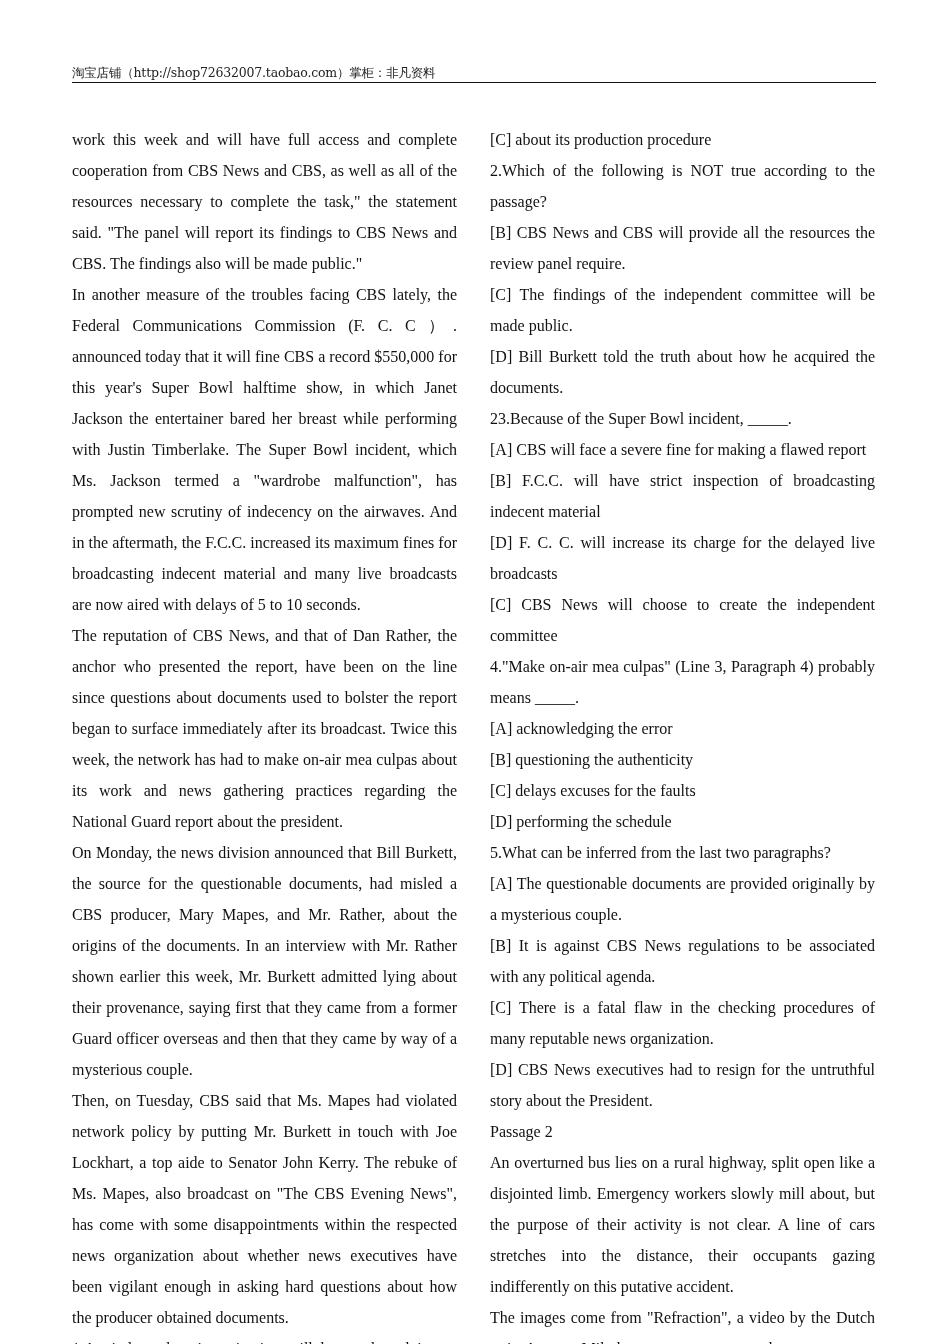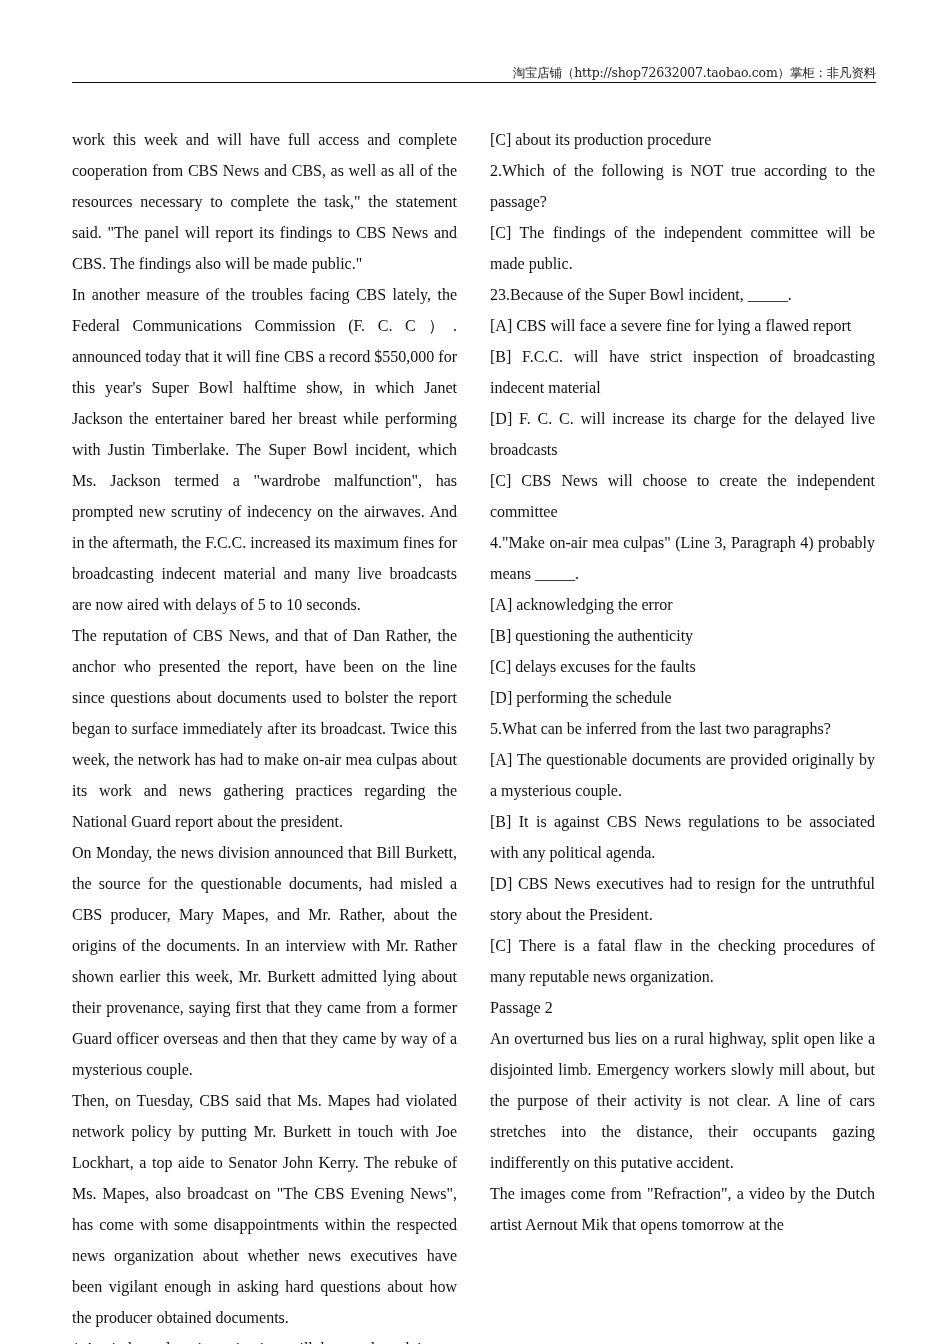--- a/index.html
+++ b/index.html
@@ -13,21 +13,21 @@
       position: relative;
       overflow: hidden;
       color: #111111;
     }
     .page-header {
       position: absolute;
       left: 72px;
       top: 64px;
       width: 804px;
       height: 18px;
-      text-align: right;
+      text-align: left;
       font-family: "DejaVu Serif", "Liberation Serif", serif;
       font-size: 12.5px;
       line-height: 18px;
       color: #222222;
       white-space: nowrap;
       letter-spacing: -0.2px;
     }
     .header-rule {
       position: absolute;
       left: 72px;
@@ -68,36 +68,38 @@
   <p>Then, on Tuesday, CBS said that Ms. Mapes had violated network policy by putting Mr. Burkett in touch with Joe Lockhart, a top aide to Senator John Kerry. The rebuke of Ms. Mapes, also broadcast on "The CBS Evening News", has come with some disappointments within the respected news organization about whether news executives have been vigilant enough in asking hard questions about how the producer obtained documents.</p>
   <p>1.An independent investigation will be conducted into a CBS report _____.</p>
   <p>[B] about how and when it was broadcast</p>
   <p>[A] to negate its authenticity</p>
 </div>
 
 <div class="column col-right">
   <p>[C] about its production procedure</p>
 
   <p>2.Which of the following is NOT true according to the passage?</p>
+  <p>[B] CBS News and CBS will provide all the resources the review panel require.</p>
   <p>[C] The findings of the independent committee will be made public.</p>
+  <p>[D] Bill Burkett told the truth about how he acquired the documents.</p>
 
   <p>23.Because of the Super Bowl incident, _____.</p>
-  <p>[A] CBS will face a severe fine for lying a flawed report</p>
+  <p>[A] CBS will face a severe fine for making a flawed report</p>
   <p>[B] F.C.C. will have strict inspection of broadcasting indecent material</p>
   <p>[D] F. C. C. will increase its charge for the delayed live broadcasts</p>
   <p>[C] CBS News will choose to create the independent committee</p>
 
   <p>4."Make on-air mea culpas" (Line 3, Paragraph 4) probably means _____.</p>
   <p>[A] acknowledging the error</p>
   <p>[B] questioning the authenticity</p>
   <p>[C] delays excuses for the faults</p>
   <p>[D] performing the schedule</p>
 
   <p>5.What can be inferred from the last two paragraphs?</p>
   <p>[A] The questionable documents are provided originally by a mysterious couple.</p>
   <p>[B] It is against CBS News regulations to be associated with any political agenda.</p>
+  <p>[C] There is a fatal flaw in the checking procedures of many reputable news organization.</p>
   <p>[D] CBS News executives had to resign for the untruthful story about the President.</p>
-  <p>[C] There is a fatal flaw in the checking procedures of many reputable news organization.</p>
 
   <p>Passage 2</p>
   <p>An overturned bus lies on a rural highway, split open like a disjointed limb. Emergency workers slowly mill about, but the purpose of their activity is not clear. A line of cars stretches into the distance, their occupants gazing indifferently on this putative accident.</p>
   <p>The images come from "Refraction", a video by the Dutch artist Aernout Mik that opens tomorrow at the</p>
 </div>
 
 </body></html>

